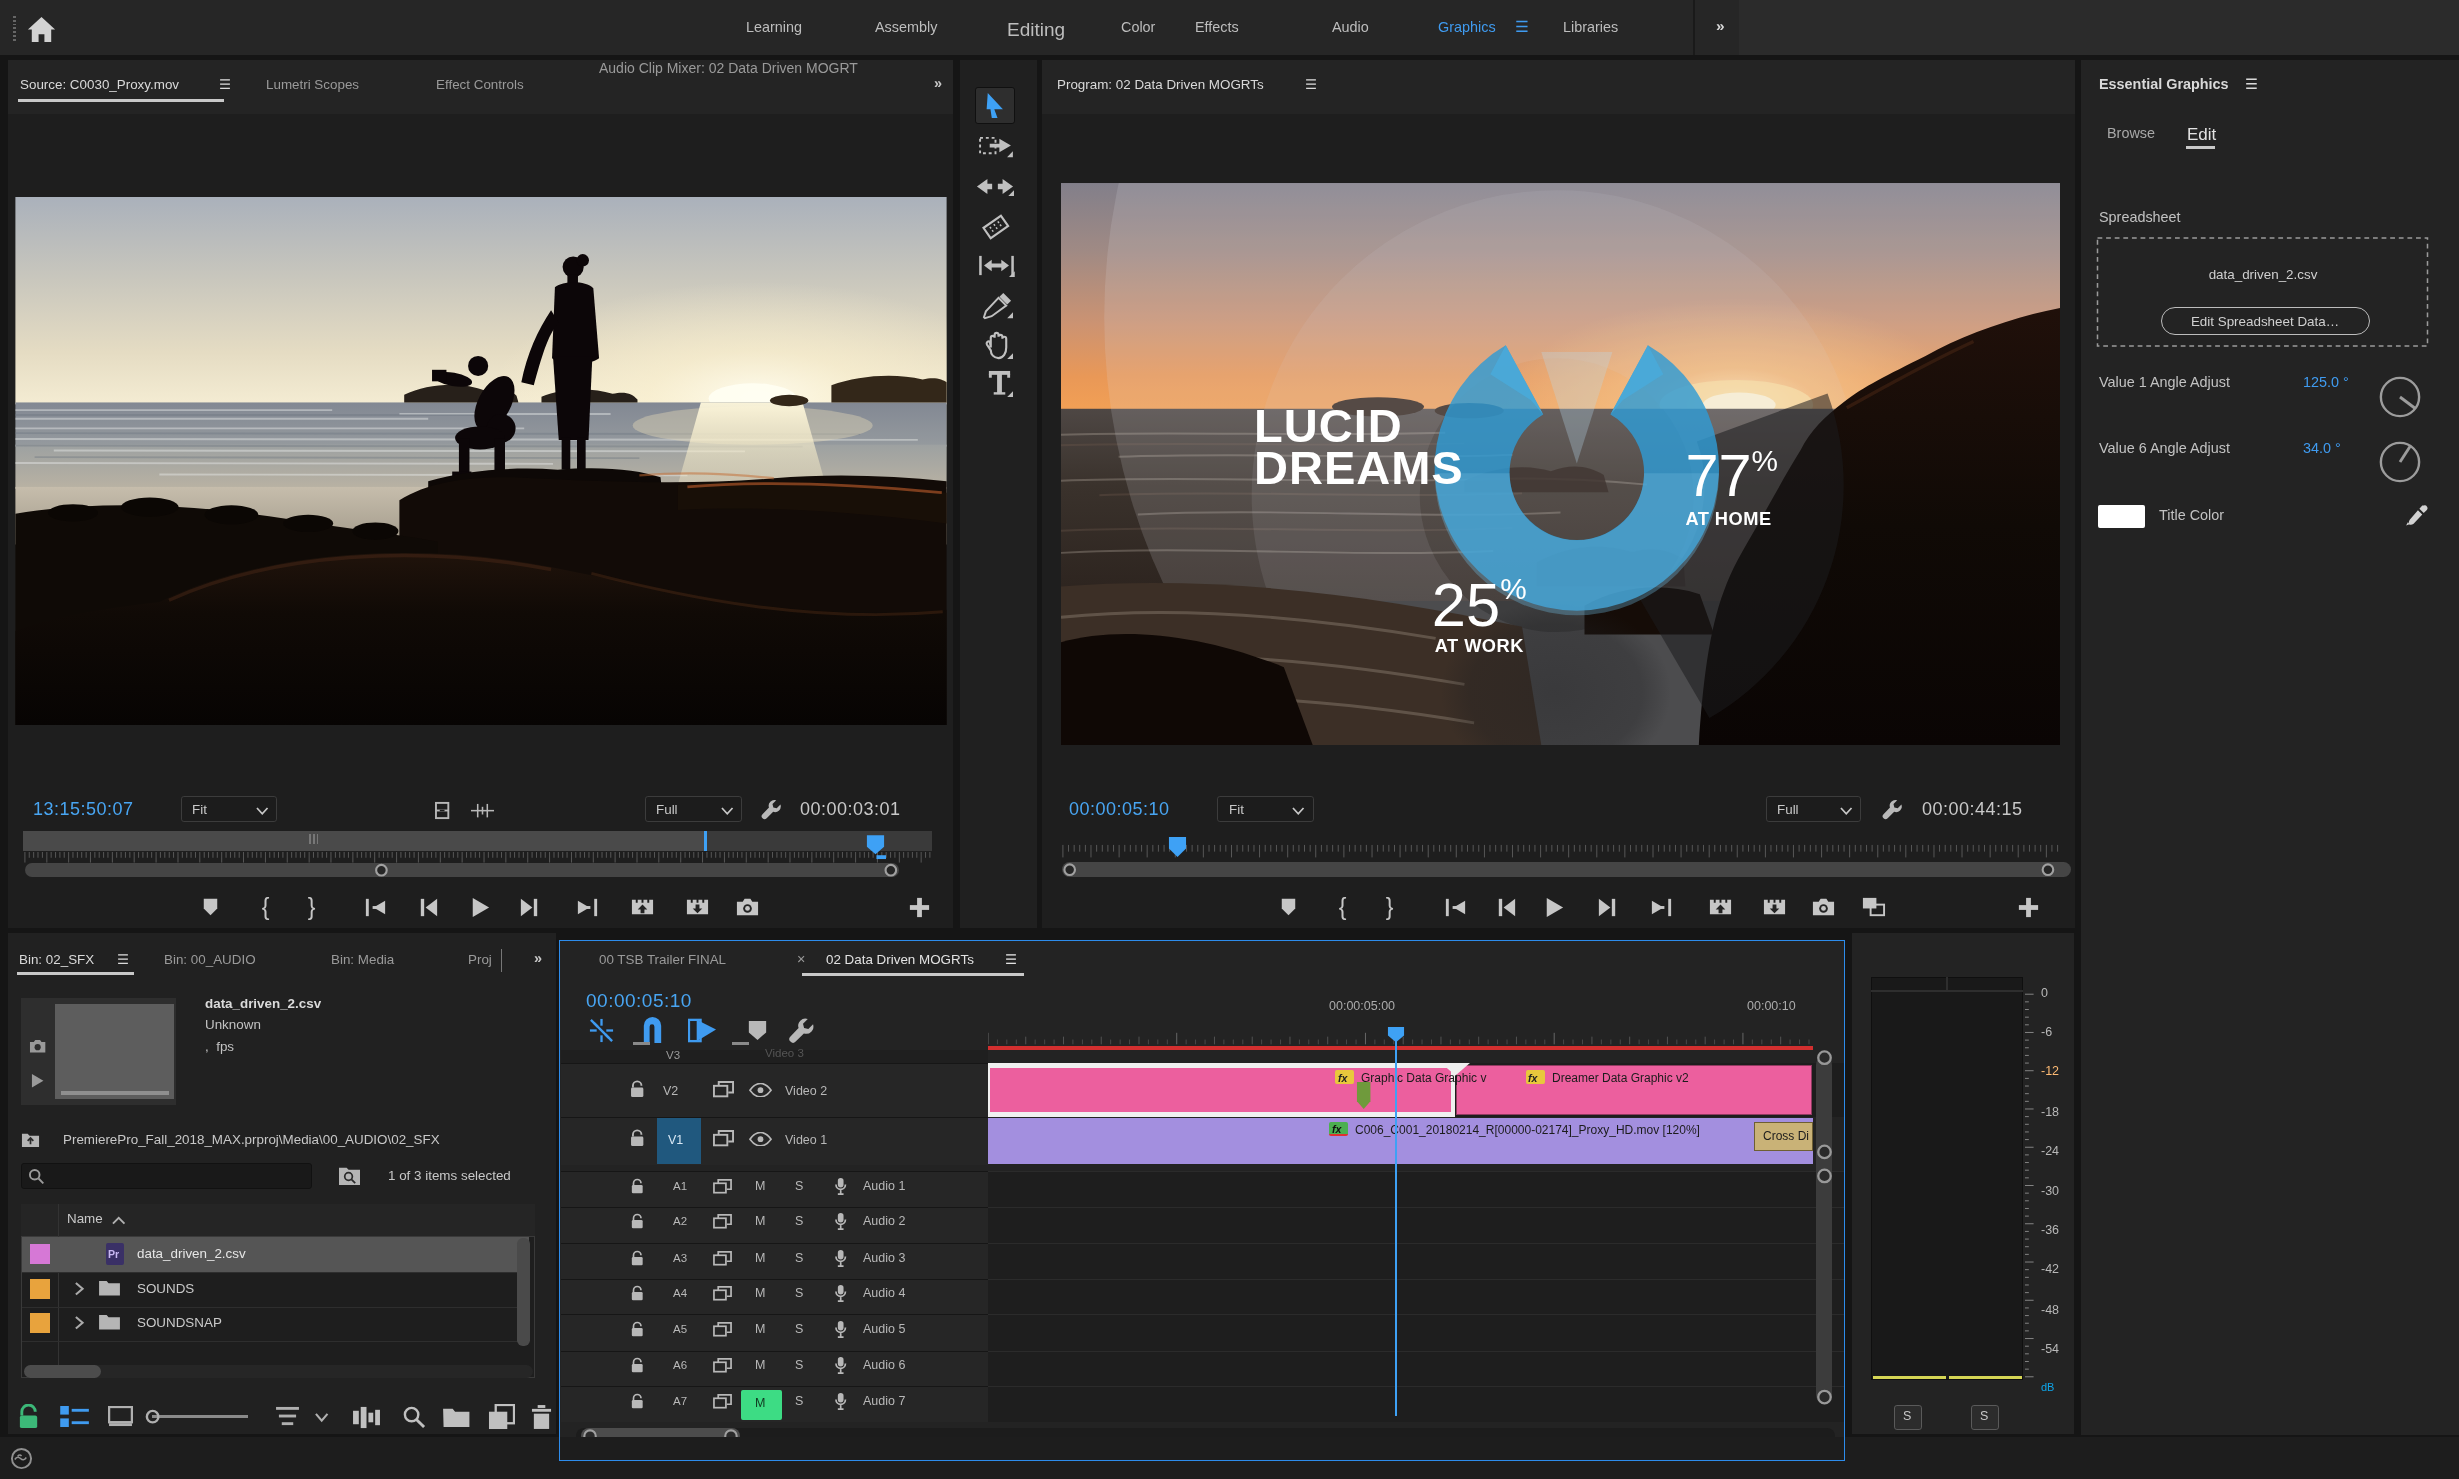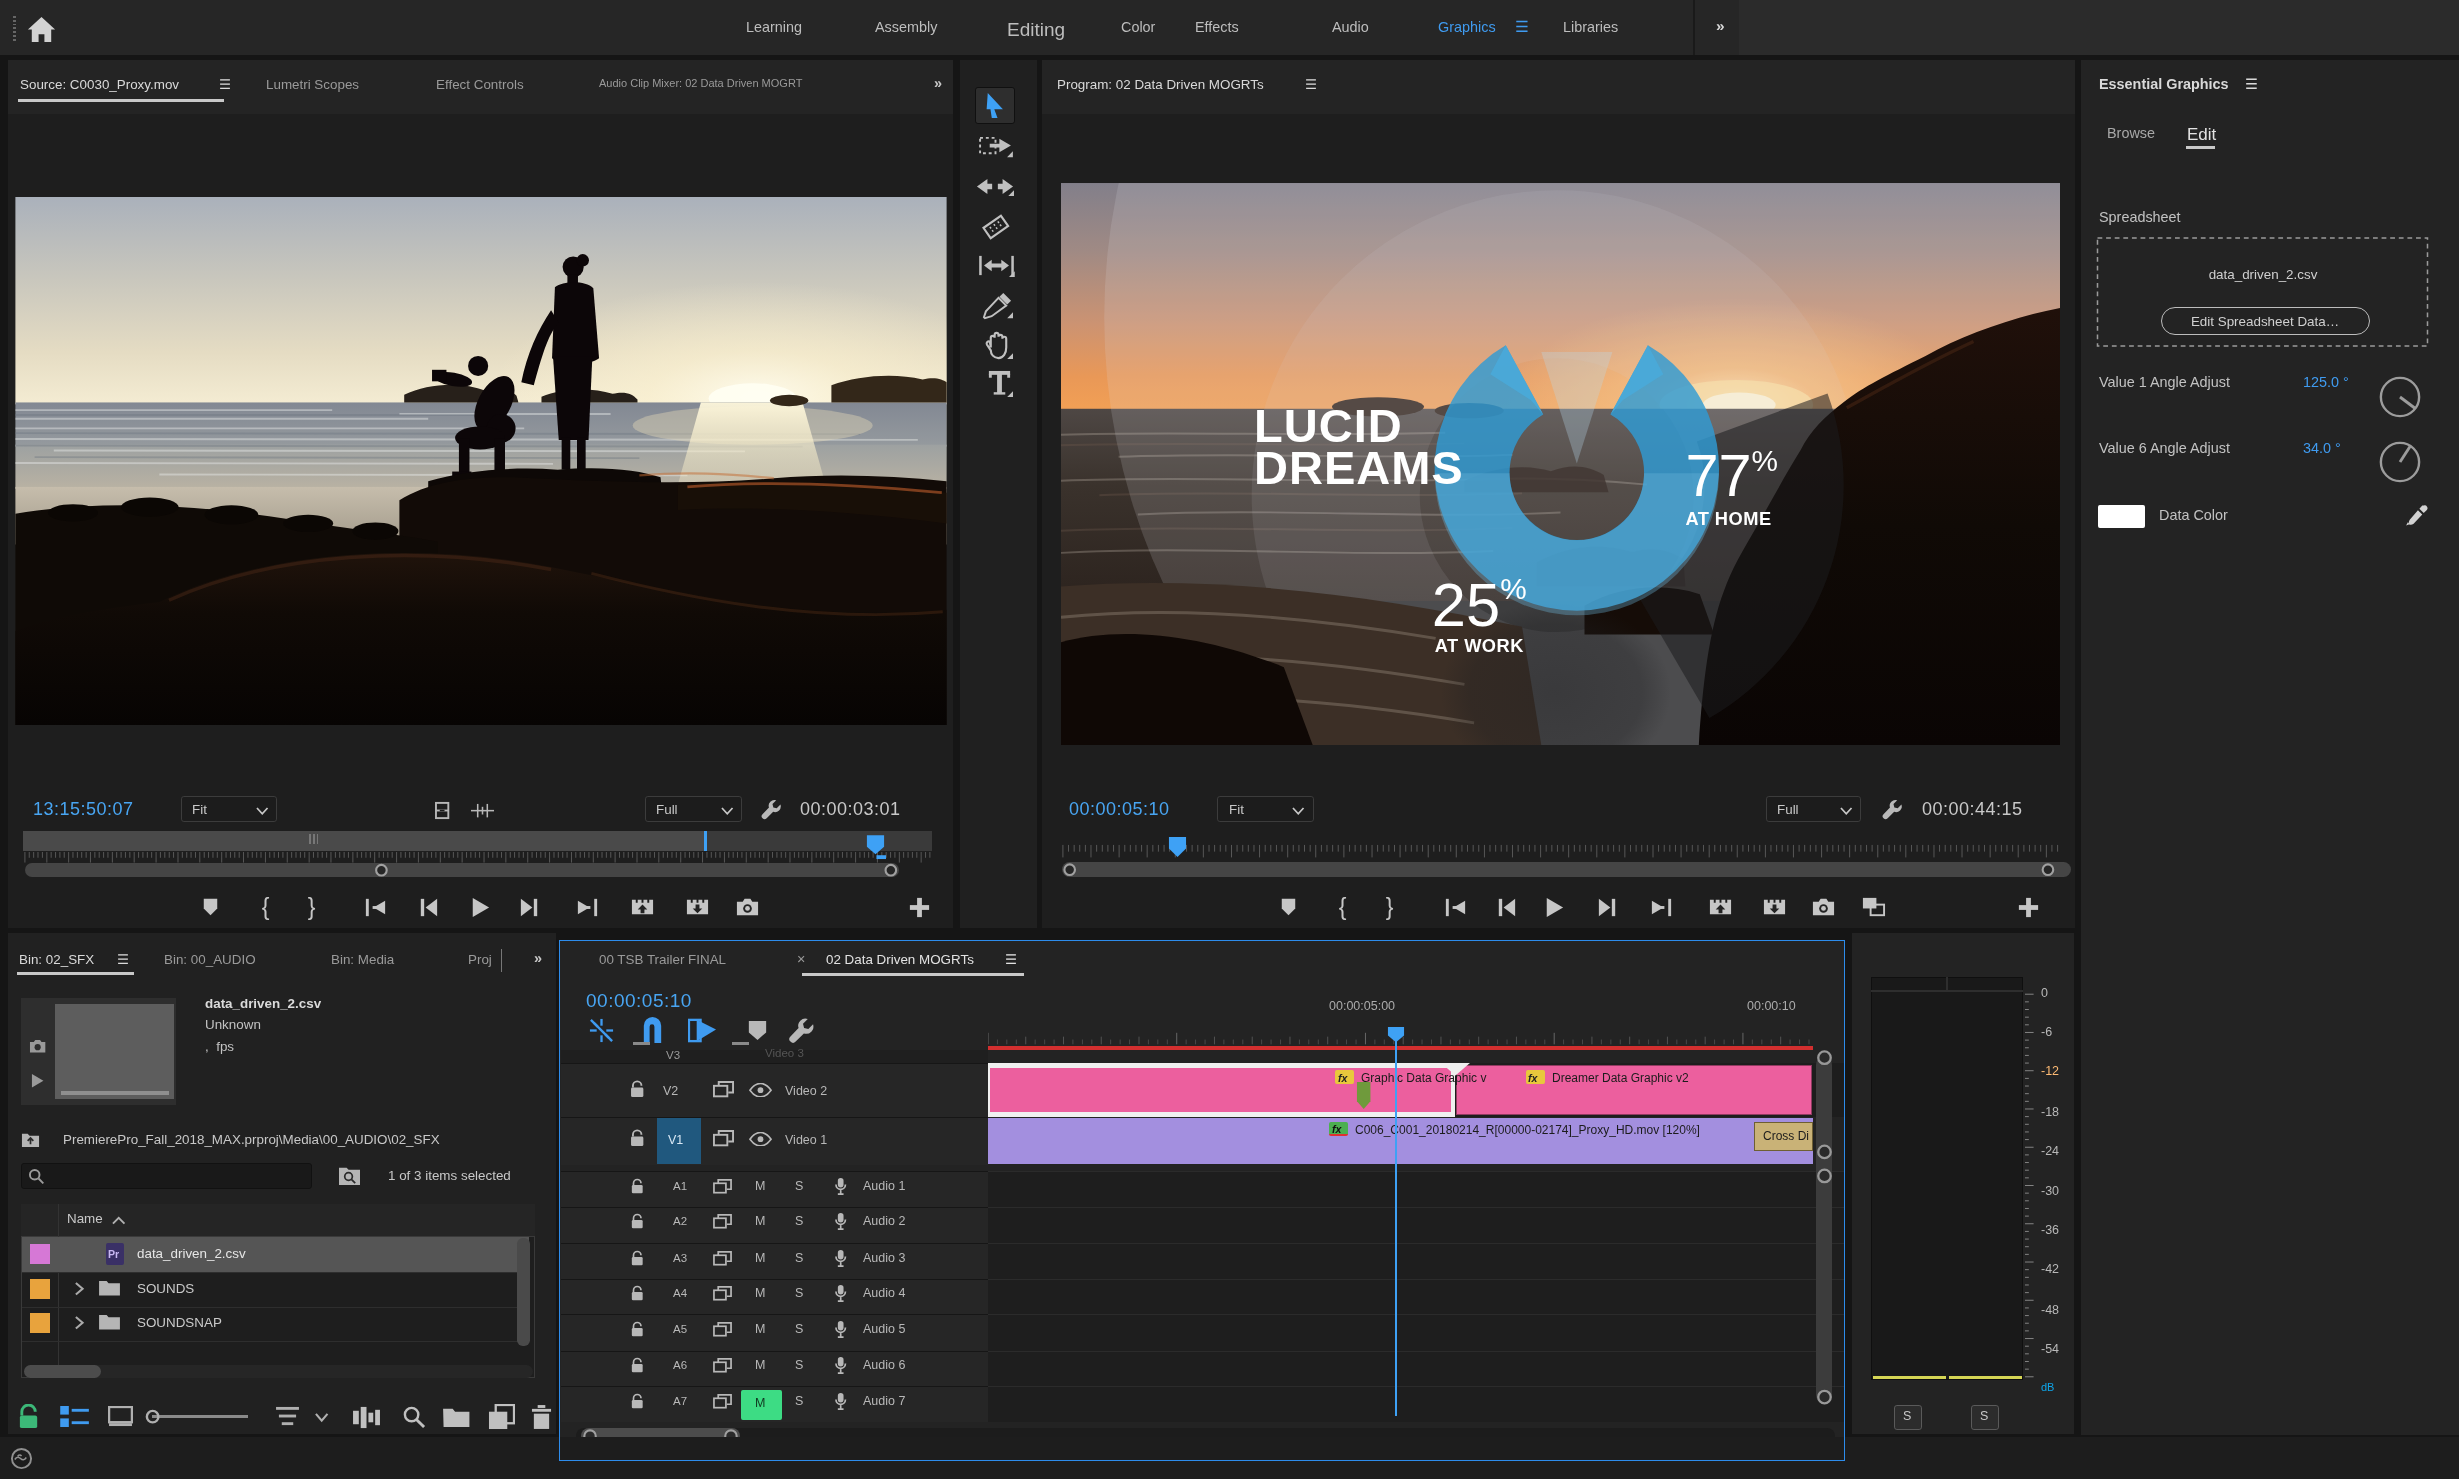--- a/index.html
+++ b/index.html
@@ -29,21 +29,21 @@
 <div class="tx" style="left:1563px;top:19px;font-size:14.4px;color:#bdbdbd">Libraries</div>
 <div class="tx" style="left:1716px;top:17.3px;font-size:15.4px;color:#d8d8d8;font-weight:bold">»</div>
 
 <div class="pan" style="left:7.7px;top:60px;width:945px;height:868px;background:#1e1e1e"></div>
 <div class="a" style="left:7.7px;top:60px;width:945px;height:54px;background:#242424"></div>
 <div class="tx" style="left:20px;top:77px;font-size:13.4px;color:#d9d9d9">Source: C0030_Proxy.mov</div>
 <div class="tx" style="left:219px;top:77px;font-size:13.4px;color:#d9d9d9">☰</div>
 <div class="a" style="left:18px;top:99px;width:206px;height:2.9px;background:#c8c8c8"></div>
 <div class="tx" style="left:266px;top:77px;font-size:13.4px;color:#9a9a9a">Lumetri Scopes</div>
 <div class="tx" style="left:436px;top:77px;font-size:13.4px;color:#9a9a9a">Effect Controls</div>
-<div class="tx" style="left:599px;top:77px;font-size:11px;color:#9a9a9a">Audio Clip Mixer: 02 Data Driven MOGRT</div>
+<div class="tx" style="left:599px;top:60px;font-size:14px;color:#9a9a9a">Audio Clip Mixer: 02 Data Driven MOGRT</div>
 <div class="tx" style="left:934px;top:75px;font-size:14.4px;color:#c8c8c8;font-weight:bold">»</div>
 <div class="a" style="left:15.4px;top:197px;width:932px;height:528px" id="srcimg"></div>
 
 <div class="pan" style="left:960px;top:60px;width:77px;height:868px;background:#202020"></div>
 
 <div class="pan" style="left:1042px;top:60px;width:1033px;height:868px;background:#1e1e1e"></div>
 <div class="a" style="left:1042px;top:60px;width:1033px;height:54px;background:#242424"></div>
 <div class="tx" style="left:1057px;top:77px;font-size:13.4px;color:#d9d9d9">Program: 02 Data Driven MOGRTs</div>
 <div class="tx" style="left:1305px;top:77px;font-size:13.4px;color:#d9d9d9">☰</div>
 <div class="a" style="left:1061px;top:183px;width:999px;height:562px" id="prgimg"></div>
@@ -67,21 +67,21 @@
     <circle cx="23" cy="23" r="20" fill="none" stroke="#9c9c9c" stroke-width="2.5"></circle>
     <line x1="23" y1="23" x2="39" y2="35" stroke="#9c9c9c" stroke-width="3"></line>
   </svg>
 <div class="tx" style="left:2099px;top:440px;font-size:14.4px;color:#c2c2c2">Value 6 Angle Adjust</div>
 <div class="tx" style="left:2303px;top:440px;font-size:14.4px;color:#3f9bf0">34.0 °</div>
 <svg class="a" style="left:2378px;top:440px" width="44" height="44" viewBox="0 0 46 46">
     <circle cx="23" cy="23" r="20" fill="none" stroke="#9c9c9c" stroke-width="2.5"></circle>
     <line x1="23" y1="23" x2="34" y2="6" stroke="#9c9c9c" stroke-width="3"></line>
   </svg>
 <div class="a" style="left:2098px;top:505px;width:47px;height:23px;background:#ffffff;border-radius:1.9px"></div>
-<div class="tx" style="left:2159px;top:507px;font-size:14.4px;color:#c2c2c2">Data Color</div>
+<div class="tx" style="left:2159px;top:507px;font-size:14.4px;color:#c2c2c2">Title Color</div>
 <svg class="a" style="left:2404px;top:503px" width="25" height="25" viewBox="0 0 26 26">
     <path d="M20.5 2.5 a3 3 0 0 1 3 5 l-3 3 -4.5-4.5 3-3.5z M14.5 7.5 l4.5 4.5 -9 9.5 c-1.5 1-3.5 1.5-4.5 0.5 -1-1-0.5-3 0.5-4.5 z M4 20 l-1.8 3.5 3.5-1.5z" fill="#d2d2d2"></path>
   </svg>
 
 
 <div class="pan" style="left:7.7px;top:933px;width:548px;height:501px;background:#212121"></div>
 <div class="tx" style="left:19px;top:952px;font-size:13.4px;color:#d9d9d9">Bin: 02_SFX</div>
 <div class="tx" style="left:117px;top:952px;font-size:13.4px;color:#d9d9d9">☰</div>
 <div class="a" style="left:17.3px;top:972px;width:117px;height:2.9px;background:#c8c8c8"></div>
 <div class="tx" style="left:164px;top:952px;font-size:13.4px;color:#9a9a9a">Bin: 00_AUDIO</div>

